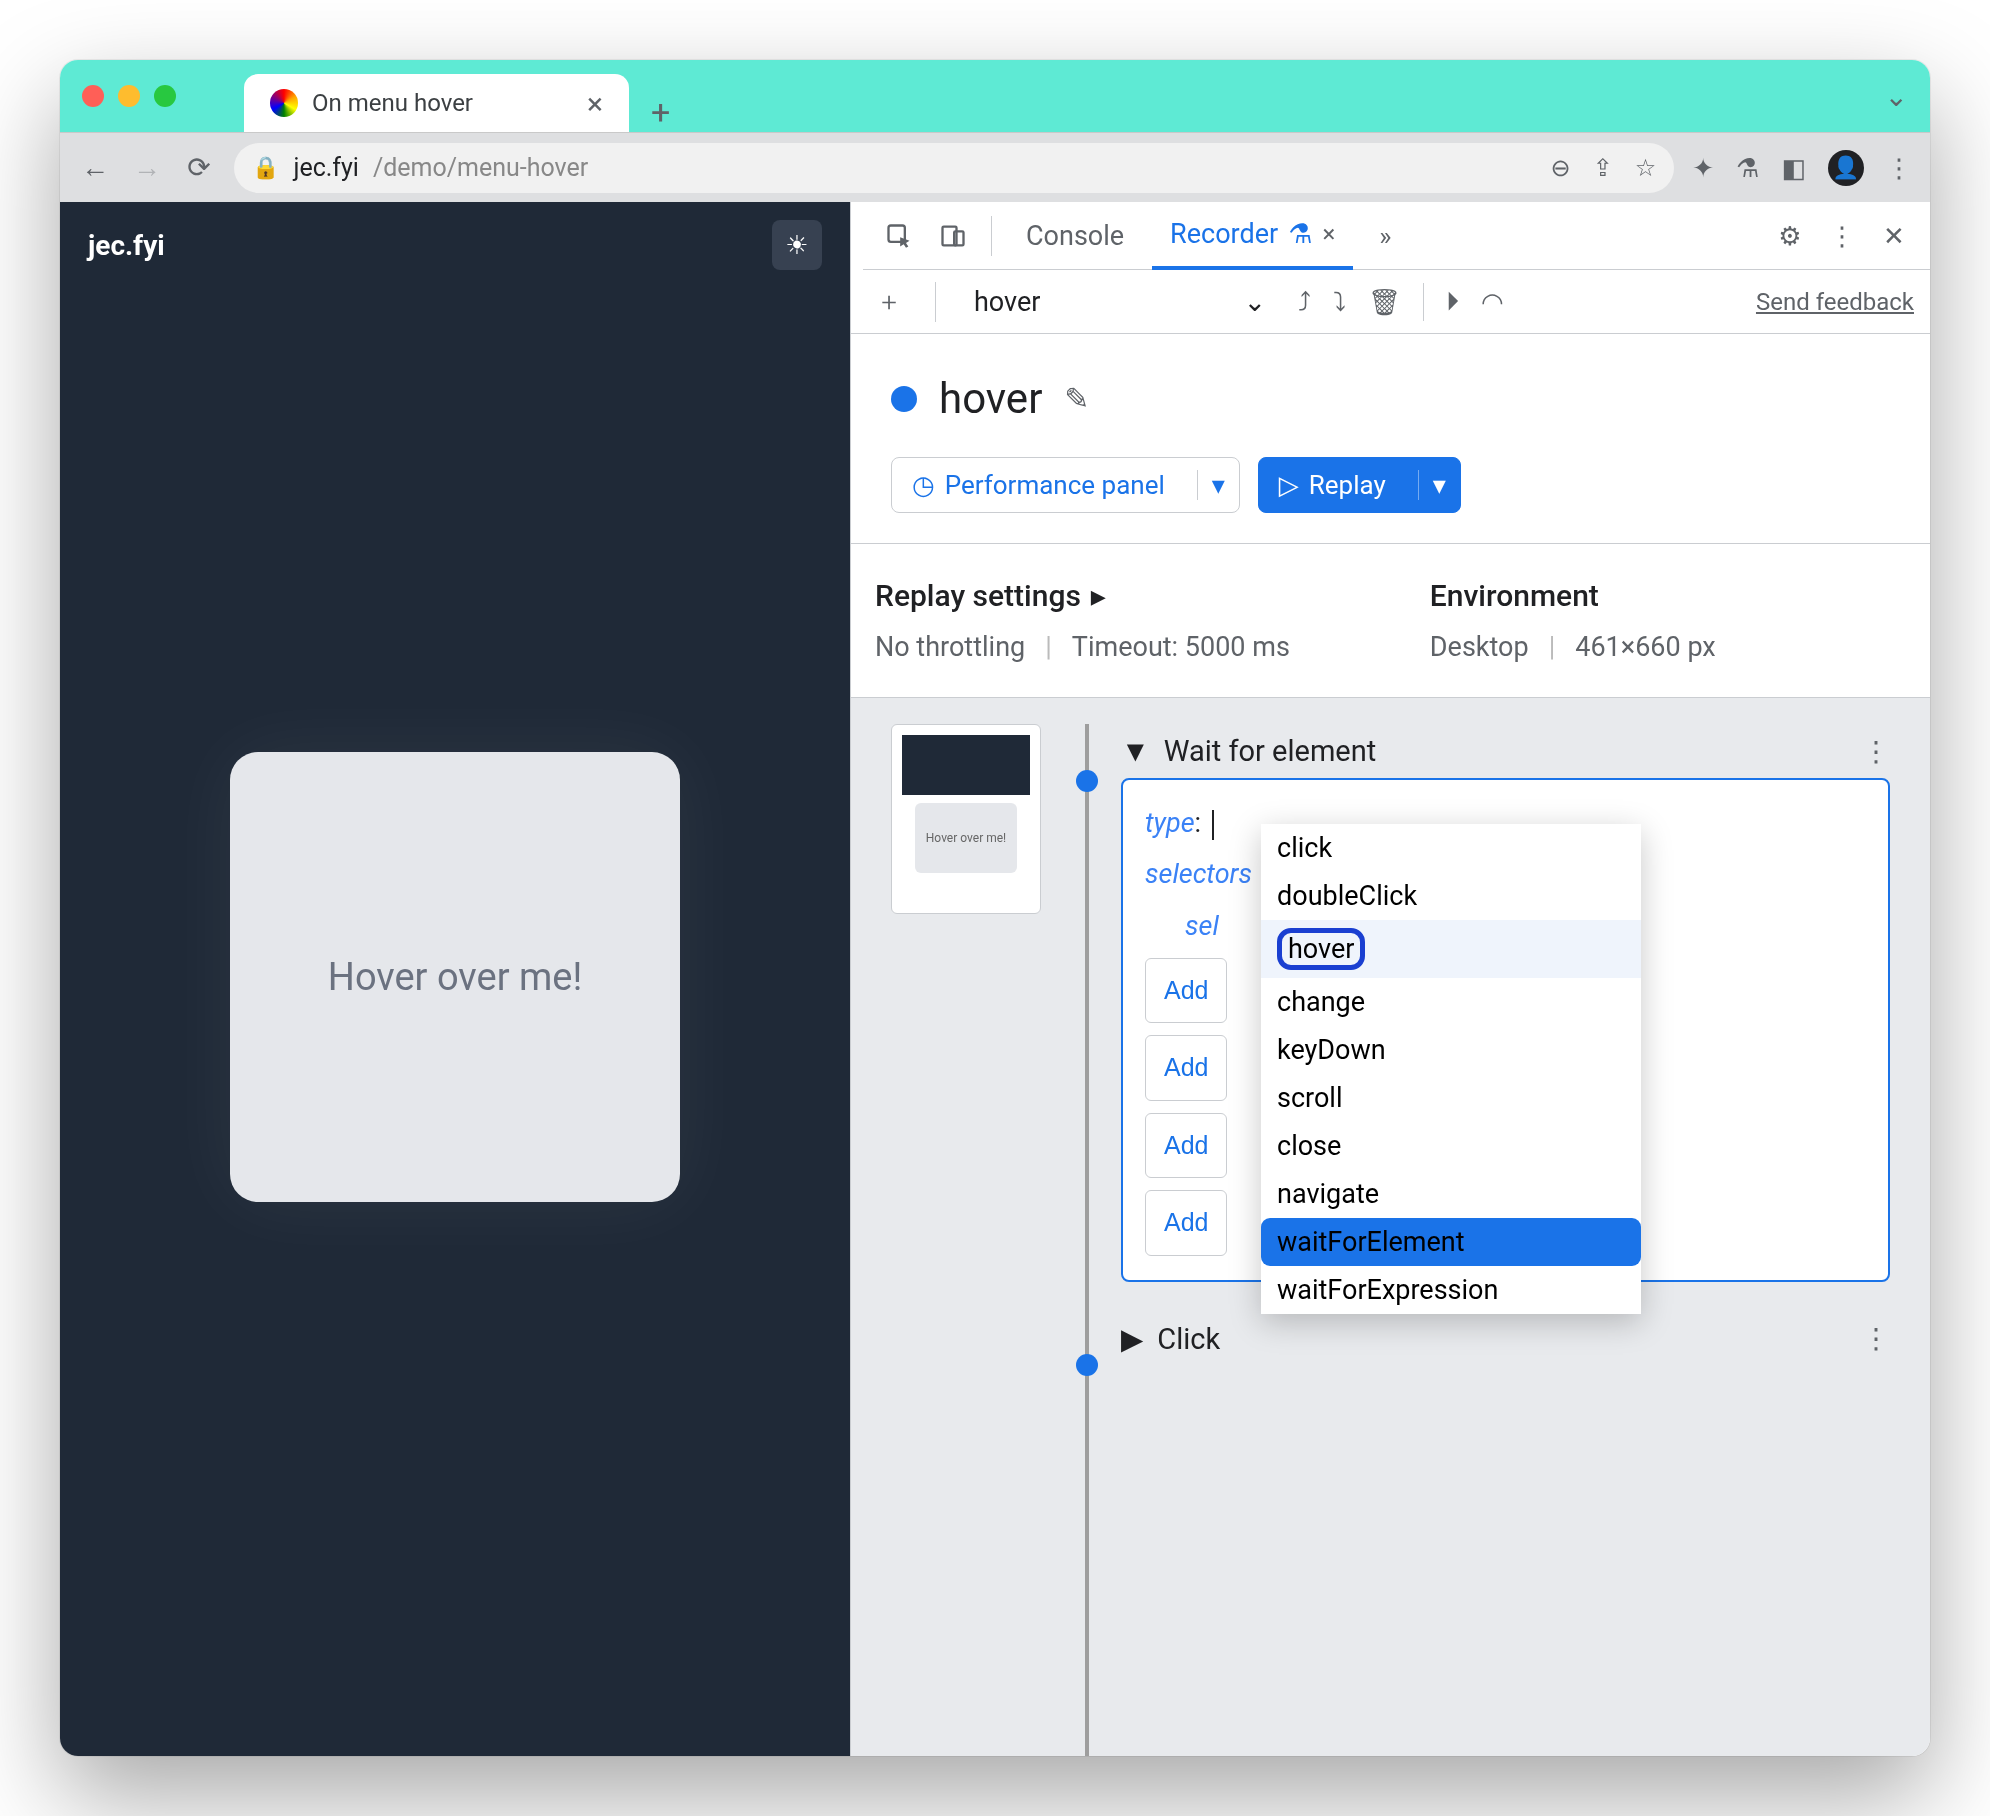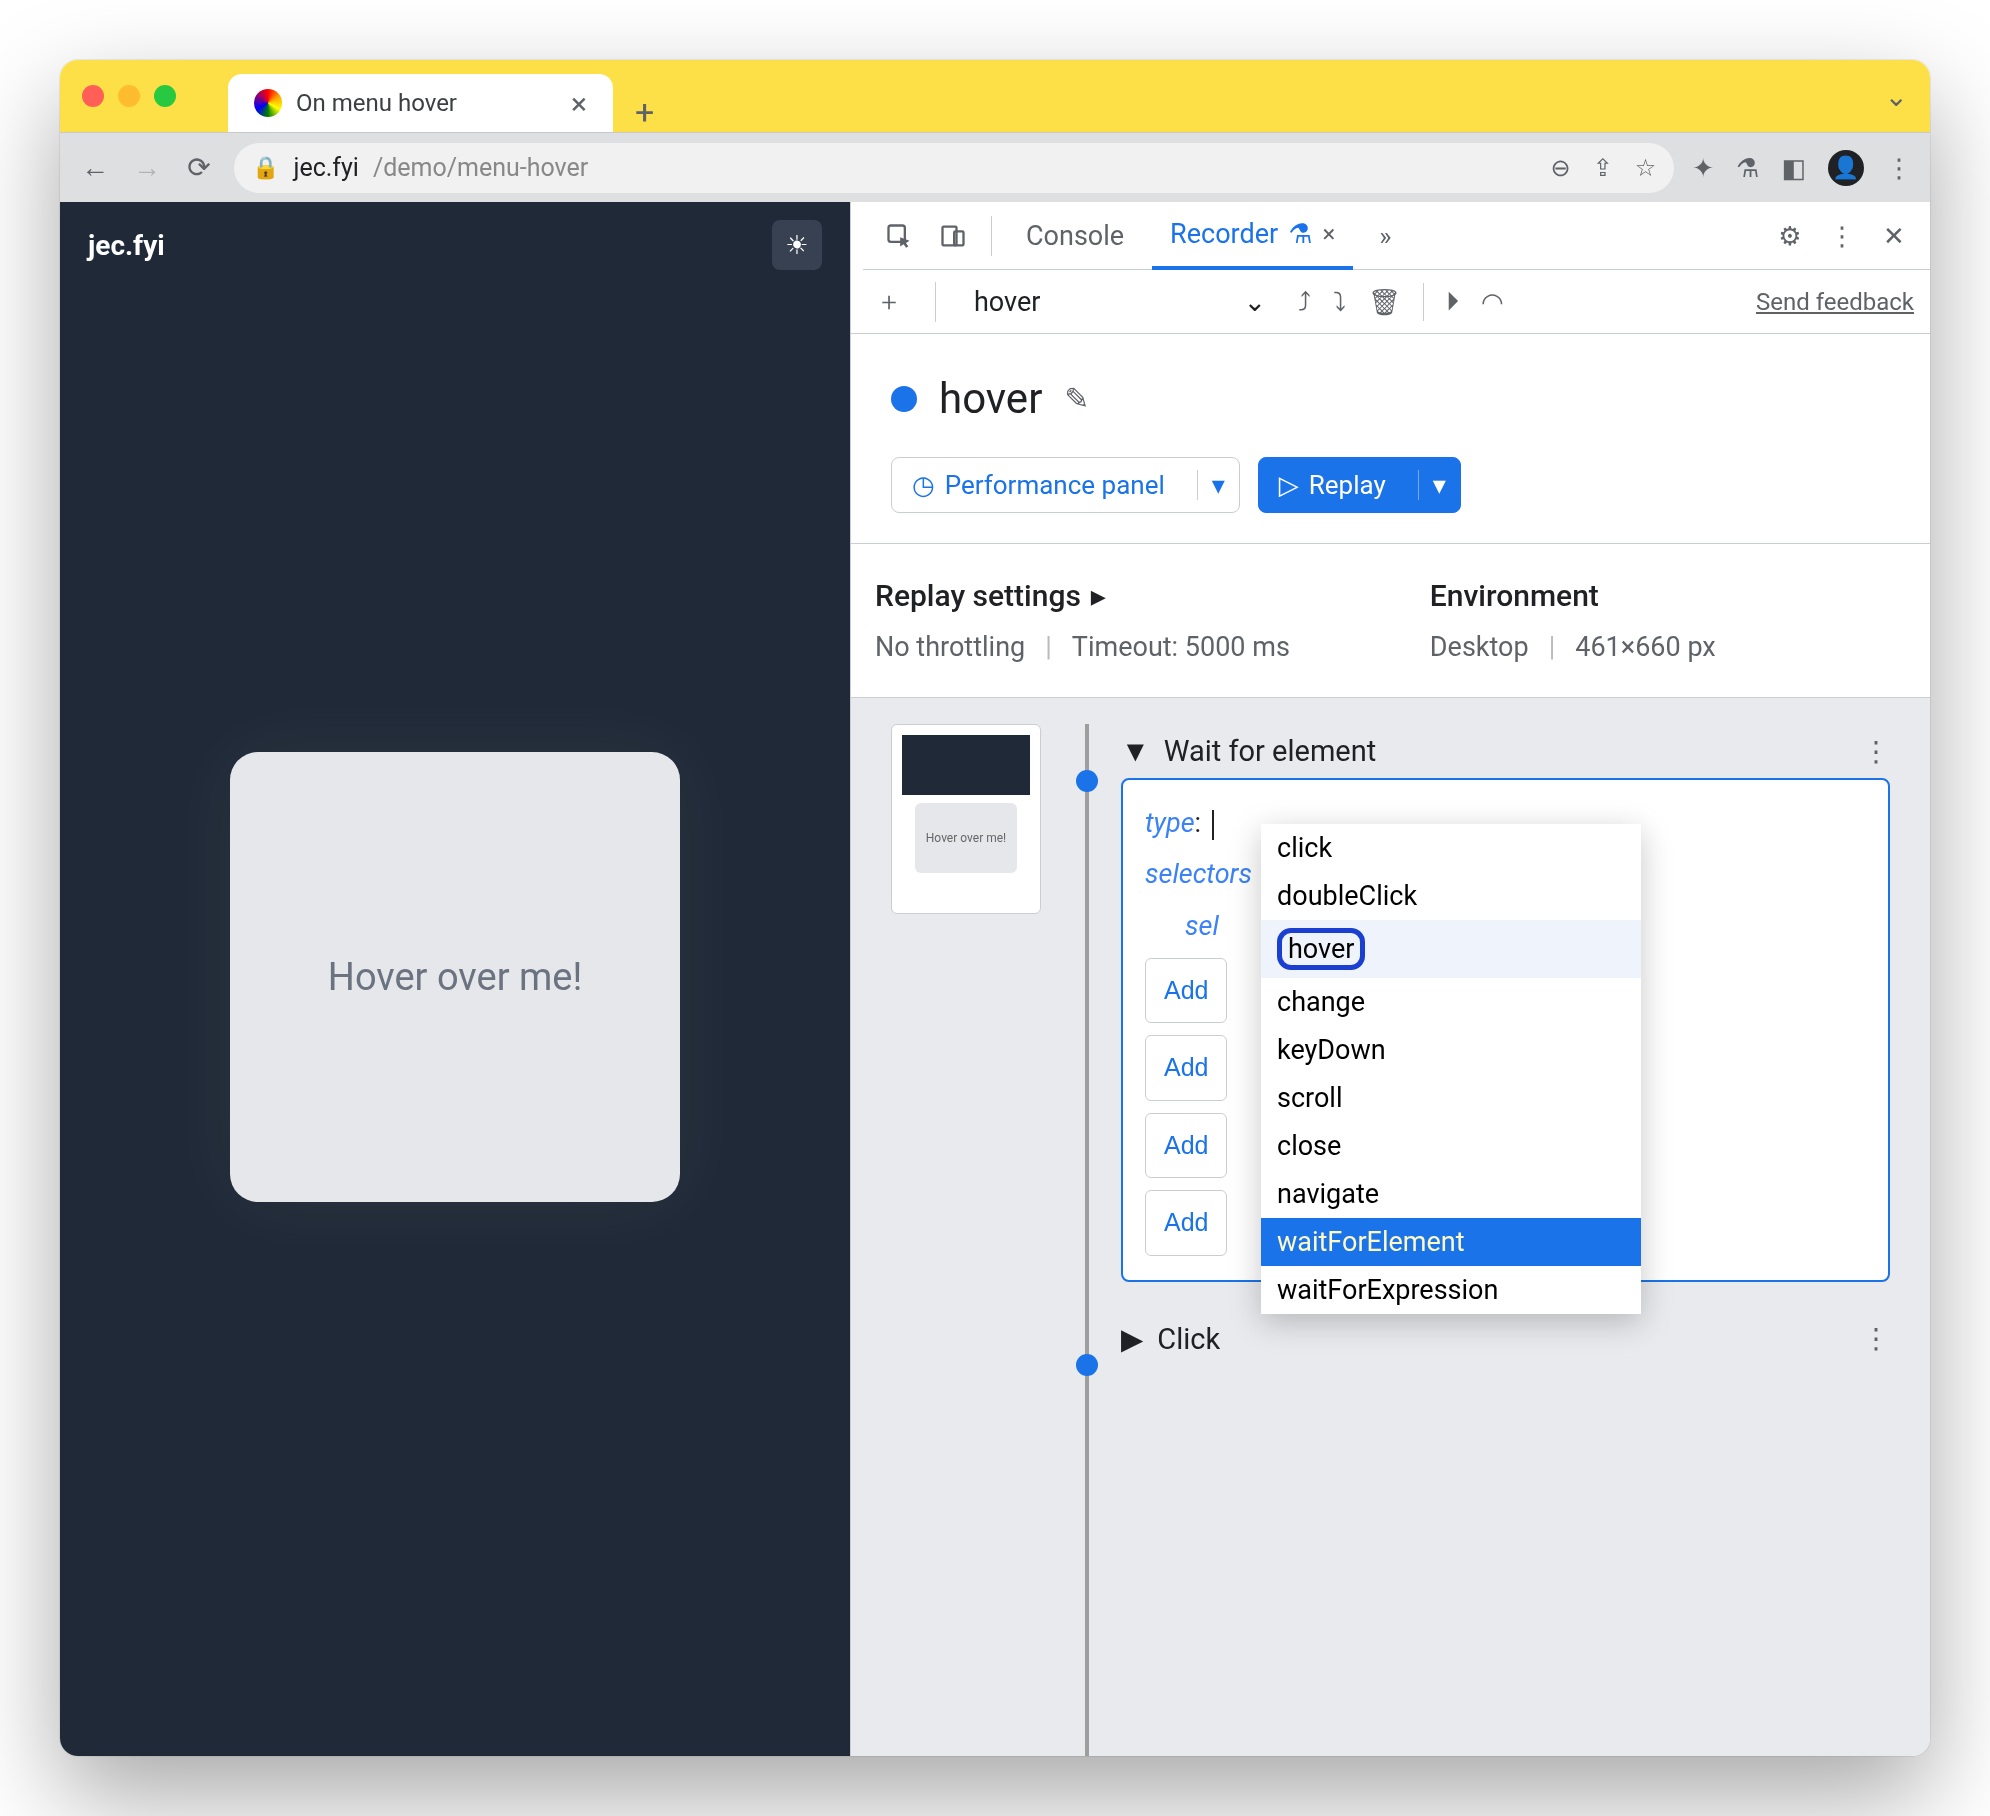--- a/index.html
+++ b/index.html
@@ -1,20 +1,20 @@
 <!DOCTYPE html>
 <html><head>
 <meta charset="utf-8">
 <style>
 * { margin:0; padding:0; box-sizing:border-box; font-family:-apple-system,BlinkMacSystemFont,"Segoe UI",Roboto,sans-serif; }
 body { background:#fff; padding:60px; }
 .window { width:1870px; height:1696px; margin:0 auto; border-radius:18px; box-shadow:0 40px 100px rgba(0,0,0,.35),0 0 0 1px rgba(0,0,0,.06); overflow:hidden; display:flex; flex-direction:column; background:#fff; position:relative; }
 
 
-.titlebar { height:72px; background:#fde047; display:flex; align-items:center; padding:0 22px; gap:12px; }
+.titlebar { height:72px; background:#5eead4; display:flex; align-items:center; padding:0 22px; gap:28px; }
 .traffic { display:flex; gap:14px; }
 .dot { width:22px; height:22px; border-radius:50%; }
 .dot.red{background:#ff5f57}.dot.yellow{background:#febc2e}.dot.green{background:#28c840}
 .tab-strip { display:flex; align-items:flex-end; margin-left:40px; height:100%; }
 .tab { background:#fff; border-radius:14px 14px 0 0; padding:0 26px; height:58px; display:flex; align-items:center; gap:14px; font-size:24px; color:#3c4043;}
 .tab .fav{width:28px;height:28px;border-radius:50%;background:conic-gradient(red,orange,yellow,green,blue,purple,red);display:inline-block;}
 .tab .close{font-size:30px;color:#5f6368;margin-left:100px;cursor:pointer;}
 .newtab{margin-left:22px;font-size:34px;color:#5f6368;cursor:pointer;}
 .chev-down{margin-left:auto;font-size:28px;color:#5f6368;cursor:pointer;}
 
@@ -94,21 +94,21 @@
 .step-box{border:2px solid #1a73e8;border-radius:8px;background:#fff;padding:18px 22px;font-family:ui-monospace,Menlo,monospace;font-size:27px;line-height:1.9;color:#202124;position:relative;}
 .prop-key{color:#3b82f6;font-style:italic;}
 .cursor{border-right:2px solid #202124;height:30px;display:inline-block;vertical-align:middle;margin-left:4px;}
 .add-btn{display:inline-block;border:1px solid #cacdd1;border-radius:6px;padding:8px 18px;color:#1a73e8;font-size:25px;font-family:-apple-system,sans-serif;margin:6px 0;cursor:pointer;}
 .step2{margin-top:30px;}
 
 
 .dropdown{position:absolute;background:#fff;box-shadow:0 8px 30px rgba(0,0,0,.22);font-family:ui-monospace,Menlo,monospace;font-size:27px;z-index:20;}
 .dropdown .opt{padding:8px 16px;cursor:pointer;}
 .dropdown .opt.hover{background:#eff4fc;}
-.dropdown .opt.sel{background:#1a73e8;color:#fef9c3;}
+.dropdown .opt.sel{background:#1a73e8;color:#000000;border-radius:9px;}
 .hover-ring{display:inline-block;border:5px solid #1a3fd1;border-radius:14px;padding:0 6px;}
 svg.ico{width:28px;height:28px;fill:none;stroke:currentColor;stroke-width:2;}
 </style>
 </head>
 <body>
 
 <div class="window">
 
   <div class="titlebar">
     <div class="traffic">

